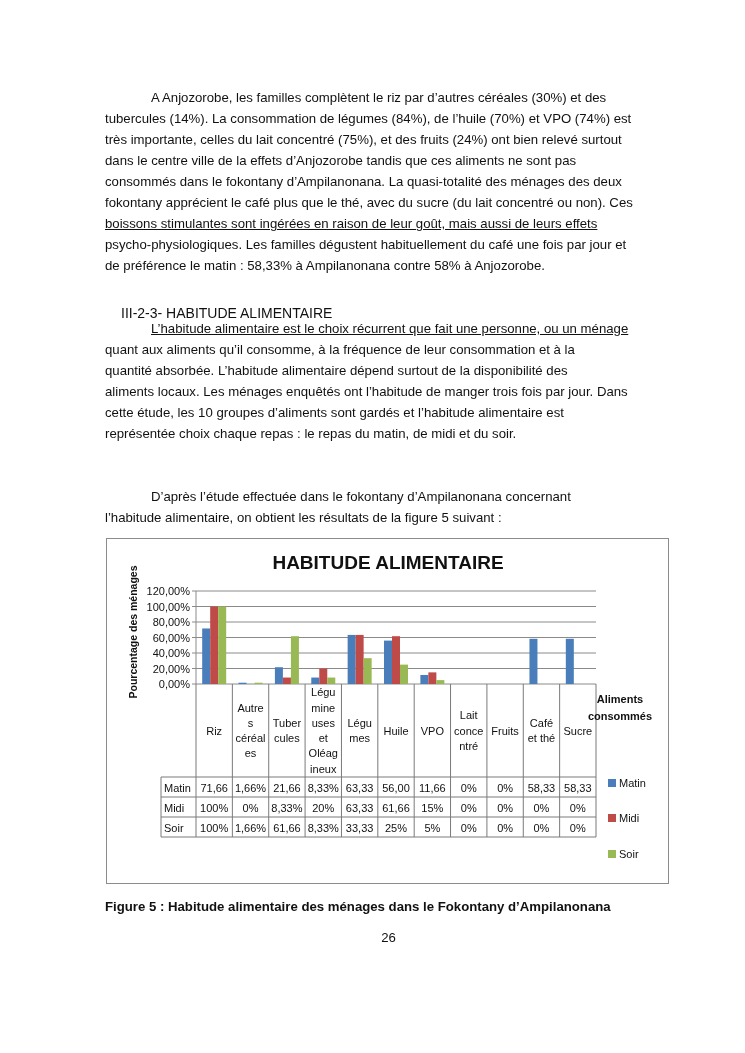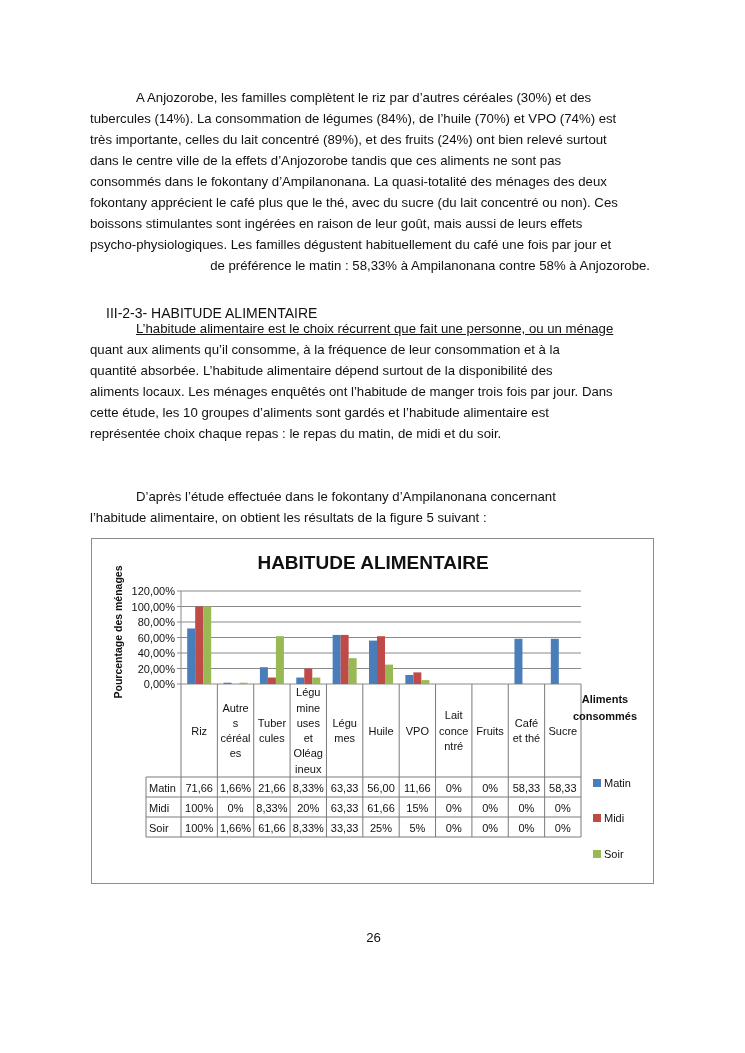--- a/index.html
+++ b/index.html
@@ -1,44 +1,44 @@
 <!DOCTYPE html>
 <html><head>
 <meta charset="utf-8">
 <style>
   html, body { margin: 0; padding: 0; background: #ffffff; }
   body { width: 745px; height: 1053px; position: relative; overflow: hidden;
          font-family: "Liberation Sans", sans-serif; color: #111; }
-  .page { position: absolute; left: 1px; top: 0; width: 605px; height: 1053px; }
+  .page { position: absolute; left: 16px; top: 0; width: 605px; height: 1053px; }
   .para { position: absolute; left: 89px; width: 560px; font-size: 13.2px; line-height: 21px; margin: 0; }
   .para .indent { display: inline-block; width: 46px; }
   .heading { position: absolute; left: 89px; font-size: 14px; margin: 16px; }
   .heading-bi { font-weight: bold; font-style: italic; }
   .caption { position: absolute; left: 89px; top: 899px; font-size: 13.2px; font-weight: bold; margin: 0; }
   .pagenum { position: absolute; left: 0; width: 745px; top: 930px; text-align: center; font-size: 13.2px; margin: 0; }
 
   .chart-frame { position: absolute; left: 90px; top: 538px; width: 563px; height: 346px;
                  border: 1px solid #8c8c8c; box-sizing: border-box; background: #fff; }
   svg text { font-family: "Liberation Sans", sans-serif; }
 </style>
 </head>
 <body>
 
 <div class="page">
 
   <div id="p1">
       <p class="para" style="top: 87px;"><span class="indent"></span><span>A Anjozorobe, les familles complètent le riz par d’autres céréales (30%) et des</span></p>
       <p class="para" style="top: 108px;"><span>tubercules (14%). La consommation de légumes (84%), de l’huile (70%) et VPO (74%) est</span></p>
-      <p class="para" style="top: 129px;"><span>très importante, celles du lait concentré  (89%), et des fruits (24%) ont bien relevé surtout</span></p>
+      <p class="para" style="top: 129px;"><span>très importante, celles du lait concentré  (75%), et des fruits (24%) ont bien relevé surtout</span></p>
       <p class="para" style="top: 150px;"><span>dans le centre ville de la effets d’Anjozorobe tandis que ces aliments ne sont pas</span></p>
       <p class="para" style="top: 171px;"><span>consommés dans le fokontany d’Ampilanonana. La quasi-totalité des ménages des deux</span></p>
       <p class="para" style="top: 192px;"><span>fokontany apprécient le café plus que le thé, avec du sucre (du lait concentré ou non). Ces</span></p>
-      <p class="para" style="top: 213px;"><span>boissons stimulantes sont ingérées en raison de leur goût, mais aussi de leurs effets</span></p>
+      <p class="para" style="top: 213px; text-decoration: underline;"><span>boissons stimulantes sont ingérées en raison de leur goût, mais aussi de leurs effets</span></p>
       <p class="para" style="top: 234px;"><span>psycho-physiologiques.  Les familles dégustent habituellement du café une fois par jour et</span></p>
-      <p class="para" style="top: 255px; text-align: right;"><span>de préférence le matin : 58,33% à Ampilanonana contre 58% à Anjozorobe.</span></p>
+      <p class="para" style="top: 255px;"><span>de préférence le matin : 58,33% à Ampilanonana contre 58% à Anjozorobe.</span></p>
     </div>
 
   <p class="heading" style="top:289px;">III-2-3- HABITUDE ALIMENTAIRE</p>
 
   <div id="p2">
       <p class="para" style="top: 318px; text-decoration: underline;"><span class="indent"></span><span>L’habitude alimentaire est le choix récurrent que fait une personne, ou un ménage</span></p>
       <p class="para" style="top: 339px;"><span>quant aux aliments  qu’il consomme, à la fréquence de leur consommation et à la</span></p>
       <p class="para" style="top: 360px;"><span>quantité absorbée. L’habitude alimentaire dépend surtout de  la disponibilité des</span></p>
       <p class="para" style="top: 381px;"><span>aliments locaux. Les ménages enquêtés ont l’habitude de manger trois fois par jour. Dans</span></p>
       <p class="para" style="top: 402px;"><span>cette étude, les 10 groupes d’aliments sont gardés et l’habitude alimentaire est</span></p>
@@ -172,14 +172,15 @@
       <text x="561.8181818181819" y="831.5" text-anchor="middle" font-size="11" fill="#111">0%</text>
       <line x1="145" y1="777" x2="145" y2="837" stroke="#7a7a7a" stroke-width="1"></line>
       <rect x="592" y="779" width="8" height="8" fill="#4a7ebb"></rect>
       <text x="603" y="787" font-size="11" fill="#111">Matin</text>
       <rect x="592" y="814" width="8" height="8" fill="#be4b48"></rect>
       <text x="603" y="822" font-size="11" fill="#111">Midi</text>
       <rect x="592" y="850" width="8" height="8" fill="#98b954"></rect>
       <text x="603" y="858" font-size="11" fill="#111">Soir</text>
     </svg>
 
+  <p class="caption">Figure 5 : Habitude alimentaire des ménages dans le Fokontany d’Ampilanonana</p>
   <p class="pagenum">26</p>
 </div>
 
 </body></html>

